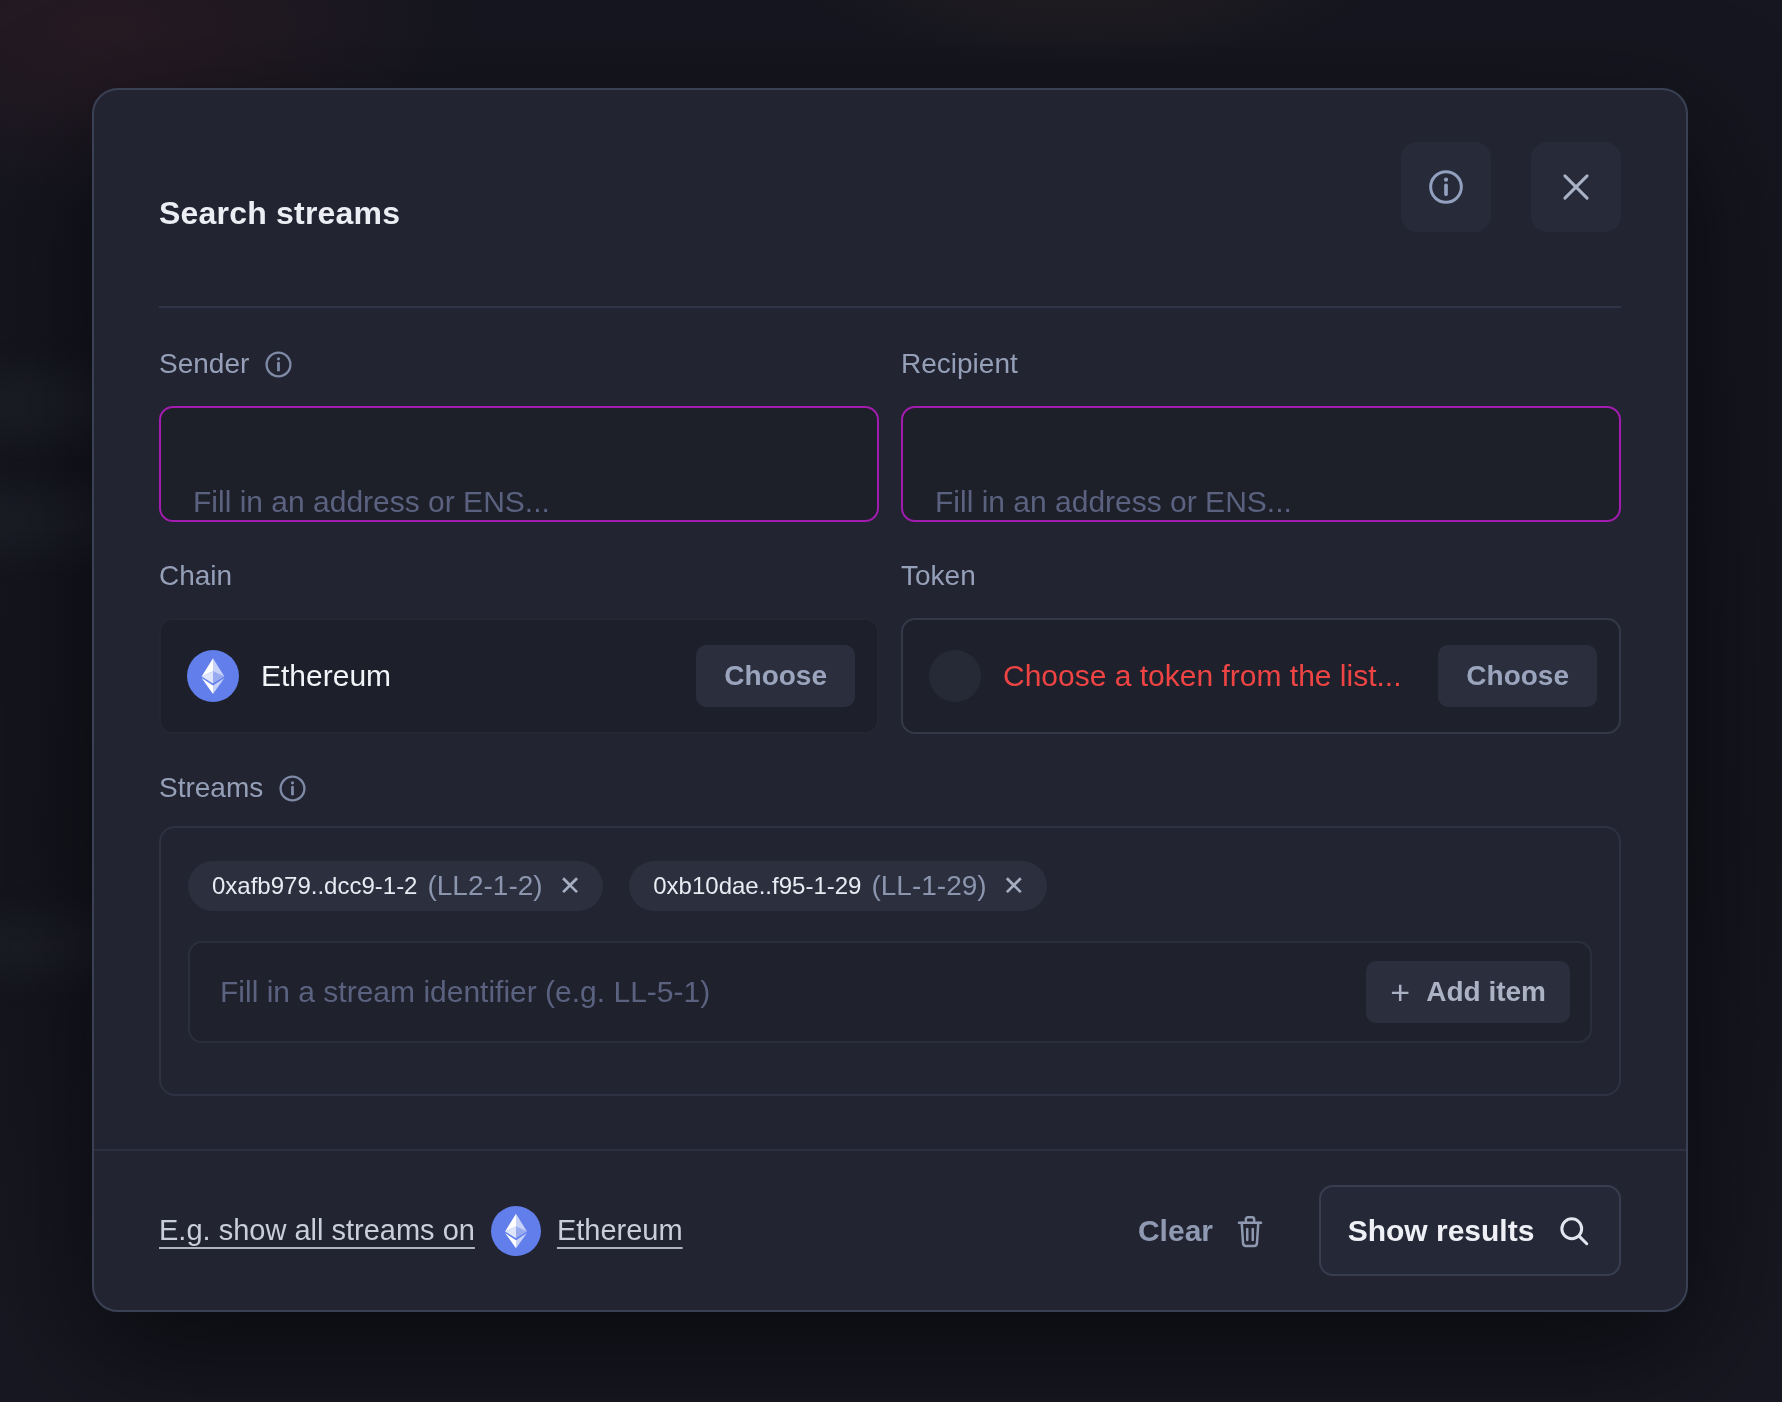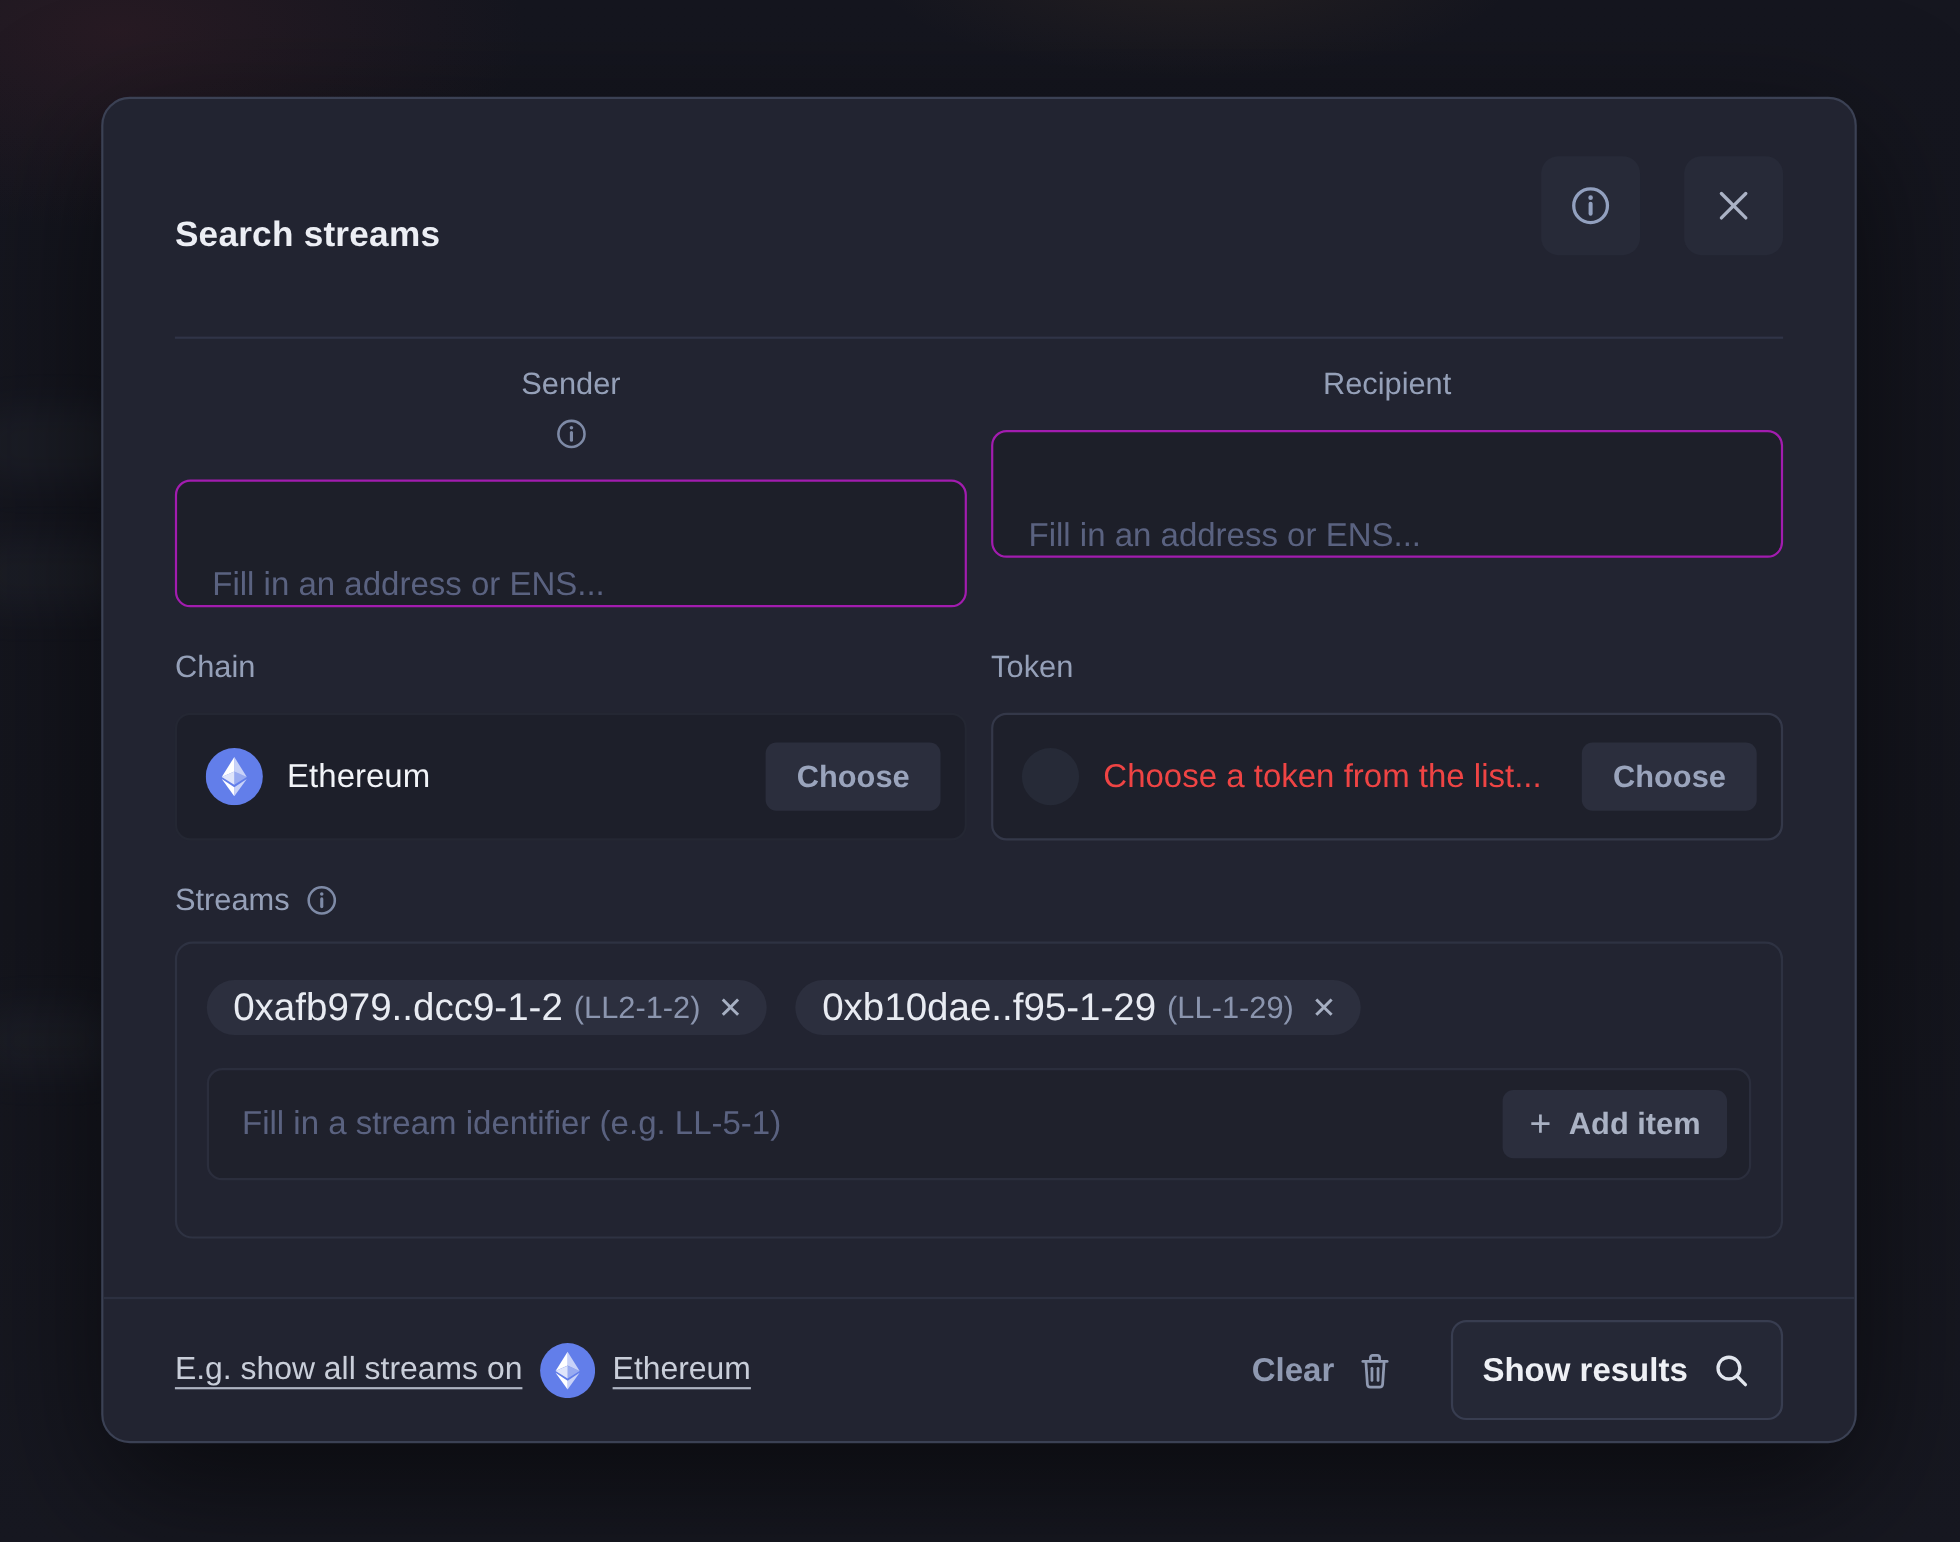--- a/index.html
+++ b/index.html
@@ -22,39 +22,39 @@
     display:flex;flex-direction:column;padding:0 65px;}
   .m-head{display:flex;align-items:flex-end;margin-top:52px;height:90px;}
   .m-title{margin:0;font-size:32px;font-weight:600;letter-spacing:.2px;color:#eceef4;flex:1;}
   .head-btns{display:flex;gap:40px;}
   .icon-btn{width:90px;height:90px;border:none;border-radius:16px;background:#272a38;cursor:pointer;
     display:flex;align-items:center;justify-content:center;padding:0;}
   .h-divider{height:2px;background:#303447;margin-top:74px;}
 
   .form-grid{display:grid;grid-template-columns:1fr 1fr;gap:22px;}
   .field-label-row{display:flex;align-items:center;gap:14px;font-size:28px;color:#95a0b8;}
-  .row1 .field-label-row{margin-top:25px;flex-direction:column;}
+  .row1 .field-label-row{margin-top:40px;}
   .row2 .field-label-row{margin-top:38px;}
   .text-field{margin-top:26px;height:116px;box-sizing:border-box;border:2px solid #a21caf;background:#1d1f29;border-radius:14px;display:flex;align-items:flex-end;padding:0 30px;}
   .text-field input{flex:1;background:transparent;border:none;outline:none;font-family:"Liberation Sans",sans-serif;font-size:30px;color:#dfe3ee;}
   .text-field input::placeholder{color:#5a6280;opacity:1;}
 
   .select-field{margin-top:26px;height:116px;box-sizing:border-box;border-radius:14px;display:flex;align-items:center;padding:0 22px 0 26px;}
   .select-field.chain{background:#1d1f2a;border:2px solid #242733;}
   .select-field.token{background:#1e202b;border:2px solid #343849;}
   .coin{width:52px;height:52px;flex:0 0 auto;}
   .token-circle{width:52px;height:52px;border-radius:50%;background:#262a37;flex:0 0 auto;}
   .select-value{margin-left:22px;font-size:30px;font-weight:500;color:#f2f4f8;flex:1;}
   .select-placeholder{margin-left:22px;font-size:30px;color:#ef4444;flex:1;}
   .choose-btn{height:62px;padding:0 28px;border:none;border-radius:10px;background:#2b2e3d;color:#9aa4bc;font-family:"Liberation Sans",sans-serif;font-size:28px;font-weight:600;cursor:pointer;}
 
   .streams-box{margin-top:22px;height:270px;box-sizing:border-box;border:2px solid #2e3242;border-radius:16px;padding:33px 27px 0 27px;}
   .chips-row{display:flex;gap:26px;}
   .chip{height:50px;border-radius:25px;background:#2c2f3e;display:flex;align-items:center;padding:0 22px 0 24px;}
-  .chip-id{font-size:35px;font-weight:500;color:#e8ebf2;}
+  .chip-id{font-size:24px;font-weight:500;color:#e8ebf2;}
   .chip-alias{font-size:28px;color:#8b95ae;margin-left:10px;}
   .chip-x{font-size:27px;color:#a6afc2;margin-left:16px;cursor:pointer;line-height:1;}
   .stream-input-row{margin-top:30px;height:102px;box-sizing:border-box;border:2px solid #2b2e3d;background:#1f212c;border-radius:14px;display:flex;align-items:center;padding:0 20px 0 28px;}
   .stream-input-row input{flex:1;background:transparent;border:none;outline:none;font-family:"Liberation Sans",sans-serif;font-size:30px;color:#dfe3ee;}
   .stream-input-row input::placeholder{color:#5a6280;opacity:1;}
   .add-item-btn{height:62px;min-width:202px;box-sizing:border-box;border:none;border-radius:10px;background:#2b2e3d;display:flex;align-items:center;justify-content:center;gap:16px;cursor:pointer;padding:0 24px;}
   .add-plus{font-size:34px;font-weight:300;color:#a9b1c3;line-height:1;}
   .add-label{font-size:28px;font-weight:700;color:#aab2c4;}
 
   .f-divider{height:2px;background:#2c3040;margin:53px -65px 0 -65px;}

